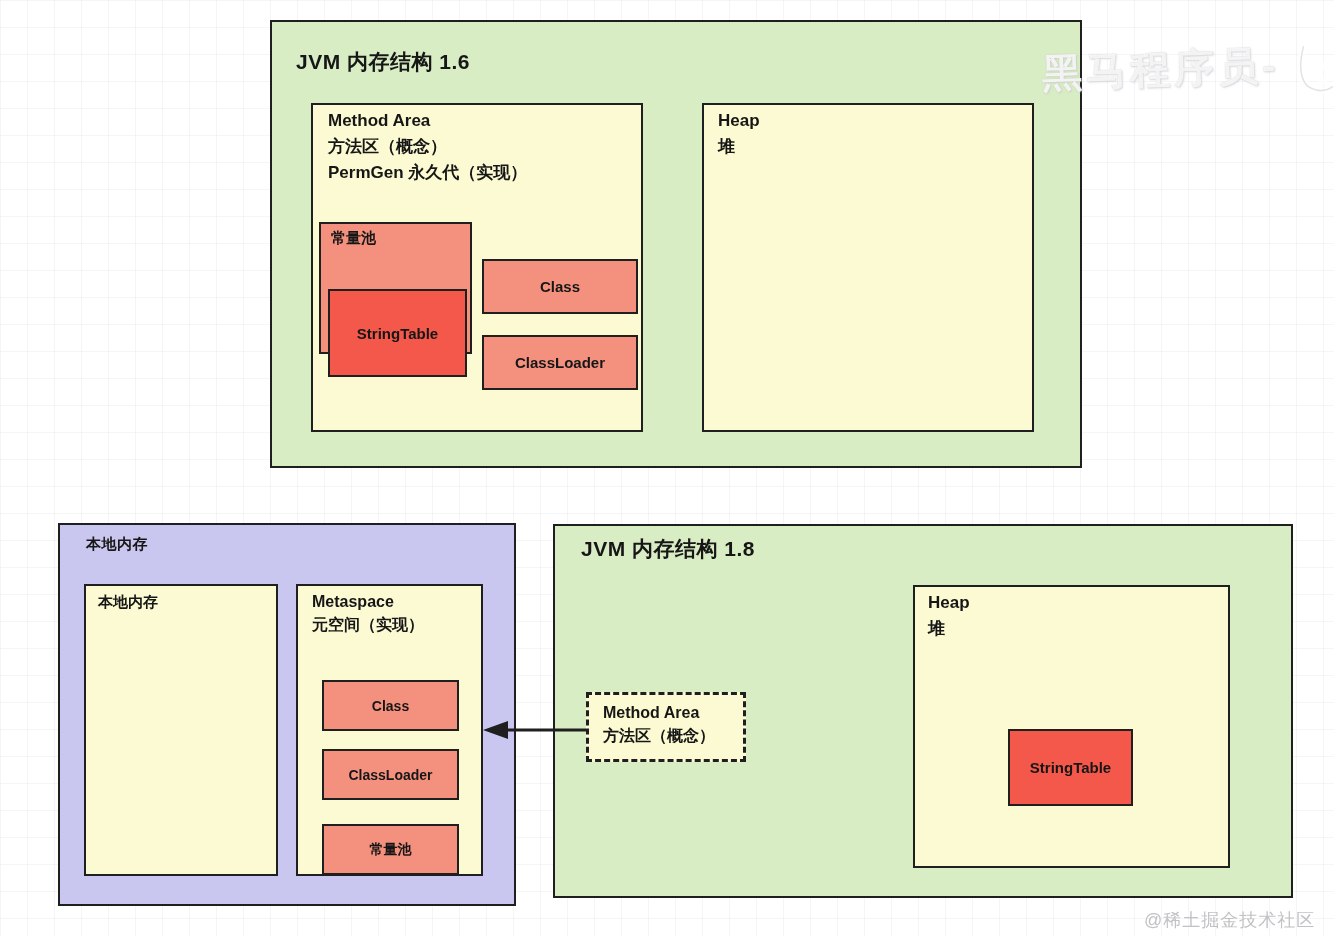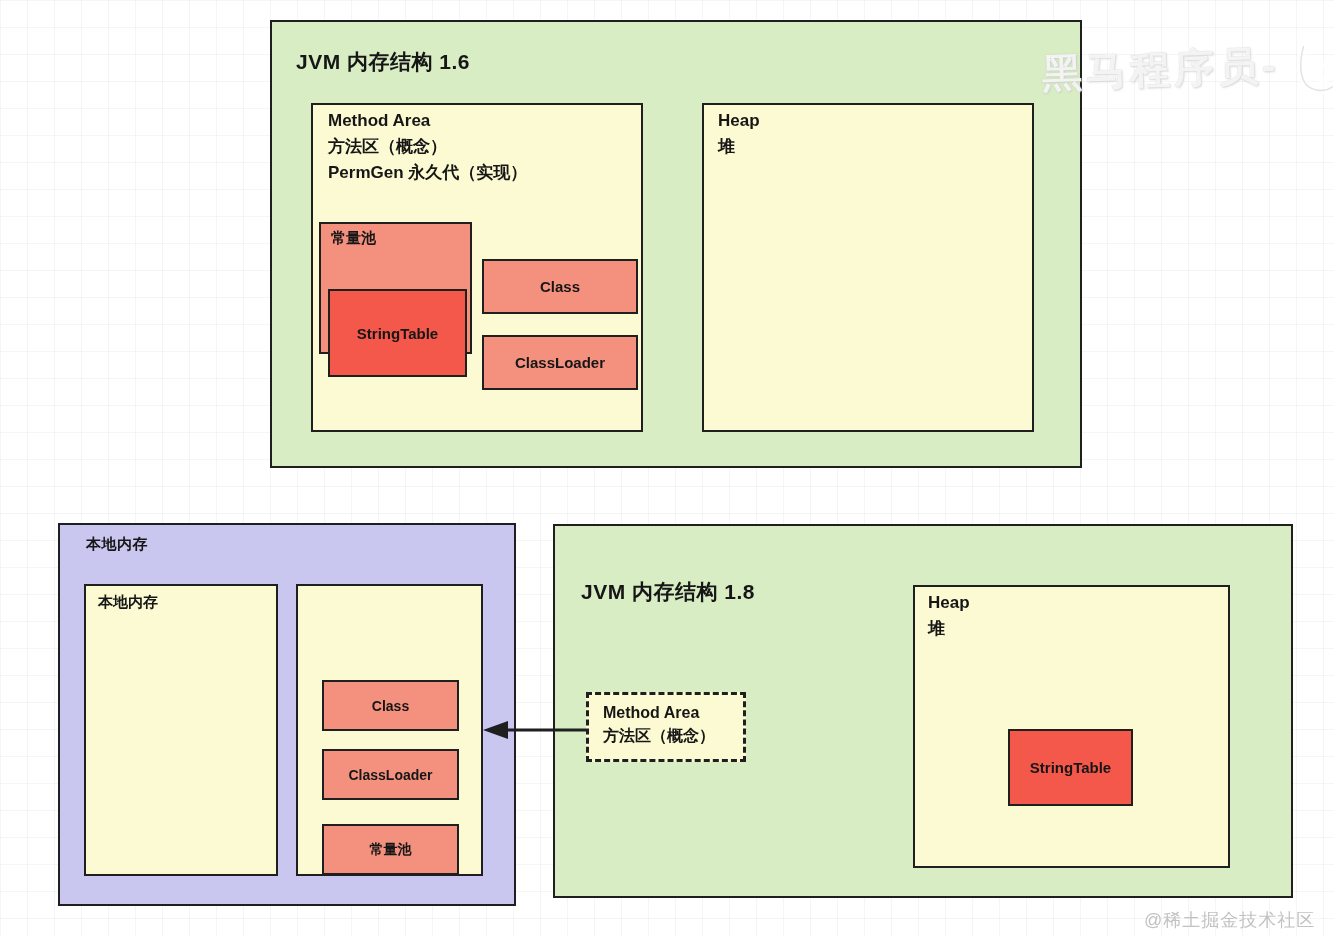--- a/index.html
+++ b/index.html
@@ -82,26 +82,30 @@
     <div>堆</div>
   </div>
 
   <div class="abs panel purple" style="left:58px;top:523px;width:458px;height:383px;"></div>
   <div class="abs panel-title" style="left:86px;top:535px;font-size:15px;">本地内存</div>
 
   <div class="abs box yellow" style="left:84px;top:584px;width:194px;height:292px;"></div>
   <div class="abs box-title-sm" style="left:98px;top:590px;">本地内存</div>
 
   <div class="abs box yellow" style="left:296px;top:584px;width:187px;height:292px;"></div>
+  <div class="abs box-title-sm" style="left:312px;top:590px;font-size:16px;">
+    <div>Metaspace</div>
+    <div>元空间（实现）</div>
+  </div>
   <div class="abs box salmon center-label" style="left:322px;top:643px;width:137px;height:51px;font-size:14px;">Class</div>
   <div class="abs box salmon center-label" style="left:322px;top:712px;width:137px;height:51px;font-size:14px;">ClassLoader</div>
   <div class="abs box salmon center-label" style="left:322px;top:787px;width:137px;height:51px;font-size:14px;">常量池</div>
 
   <div class="abs panel green" style="left:553px;top:524px;width:740px;height:374px;"></div>
-  <div class="abs panel-title" style="left:581px;top:578px;">JVM 内存结构 1.8</div>
+  <div class="abs panel-title" style="left:581px;top:535px;">JVM 内存结构 1.8</div>
 
   <div class="abs box dashed" style="left:586px;top:692px;width:160px;height:70px;">
     <div class="box-title-sm" style="padding:6px 0 0 14px;font-size:16px;">
       <div>Method Area</div>
       <div>方法区（概念）</div>
     </div>
   </div>
 
   <svg class="abs" style="left:478px;top:712px;" width="112" height="36" viewBox="0 0 112 36">
     <line x1="108" y1="18" x2="26" y2="18" stroke="#1f1f1f" stroke-width="3"></line>

